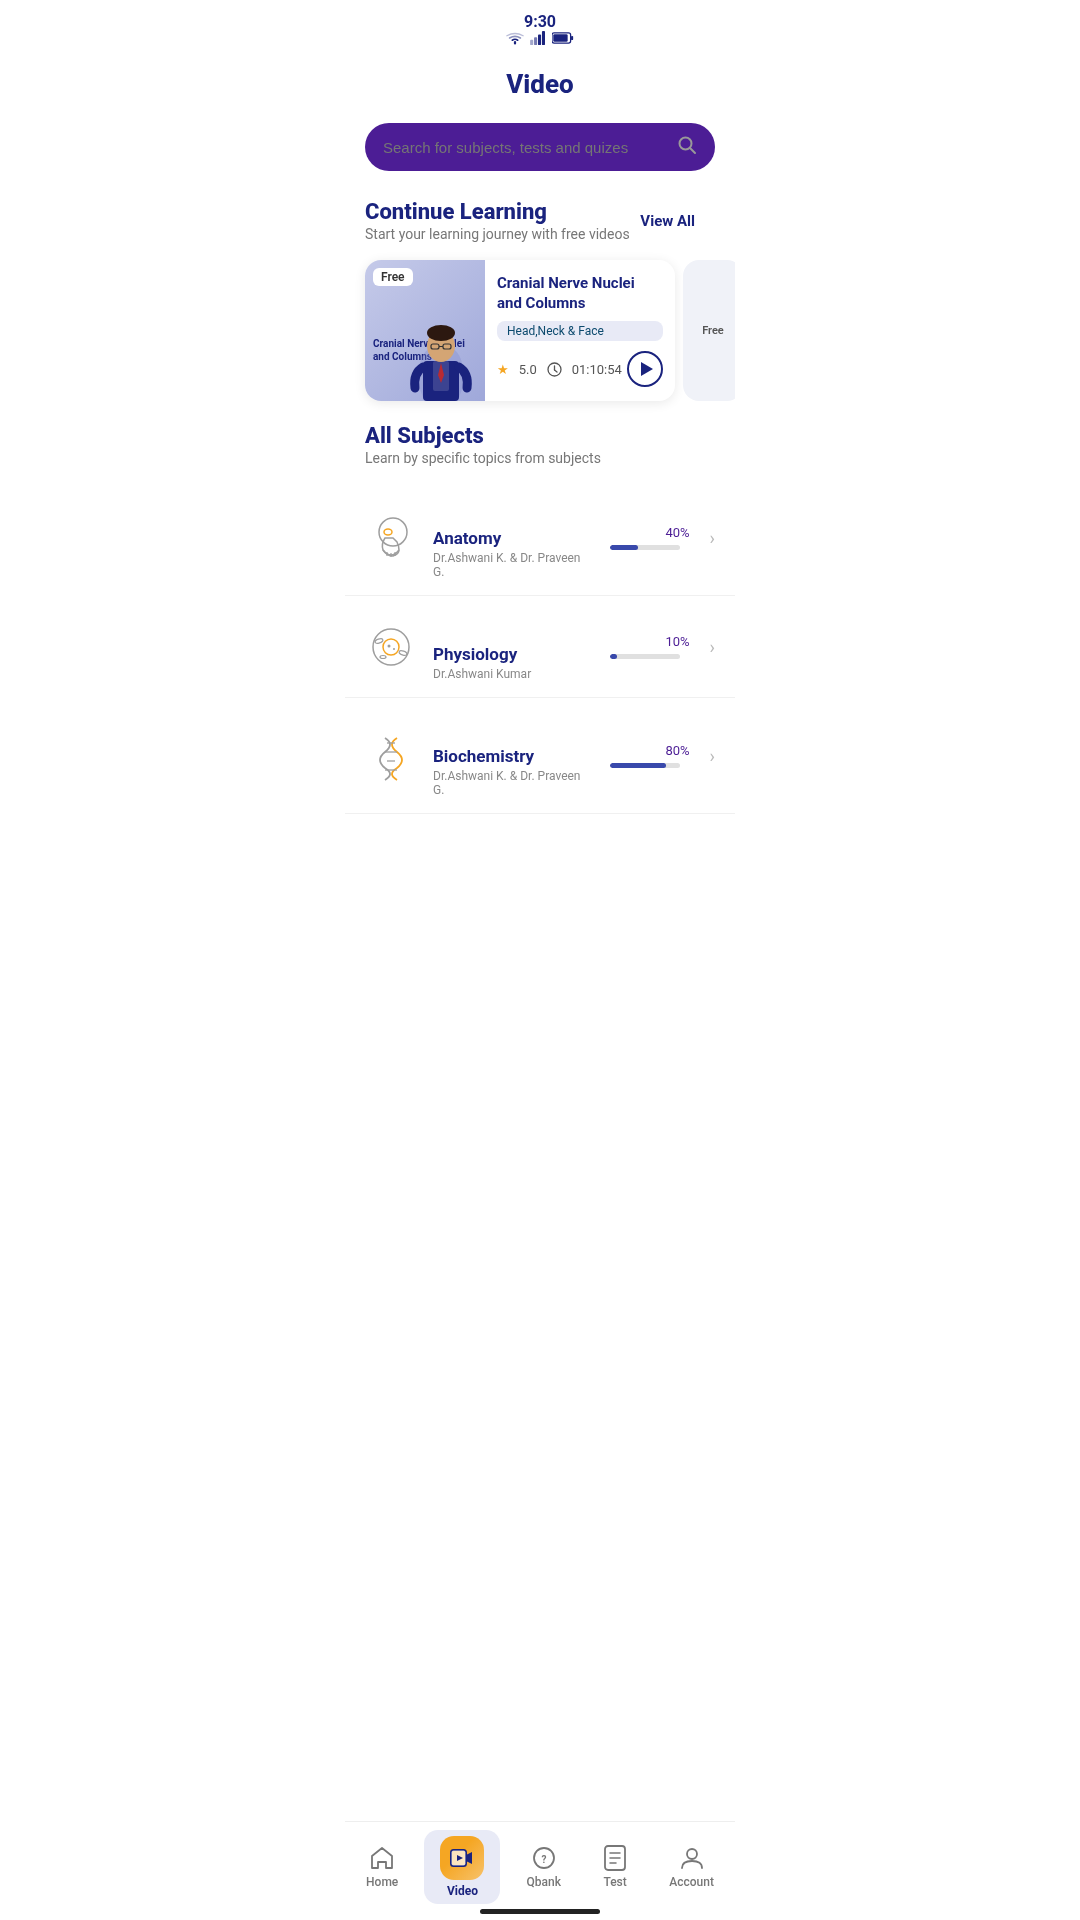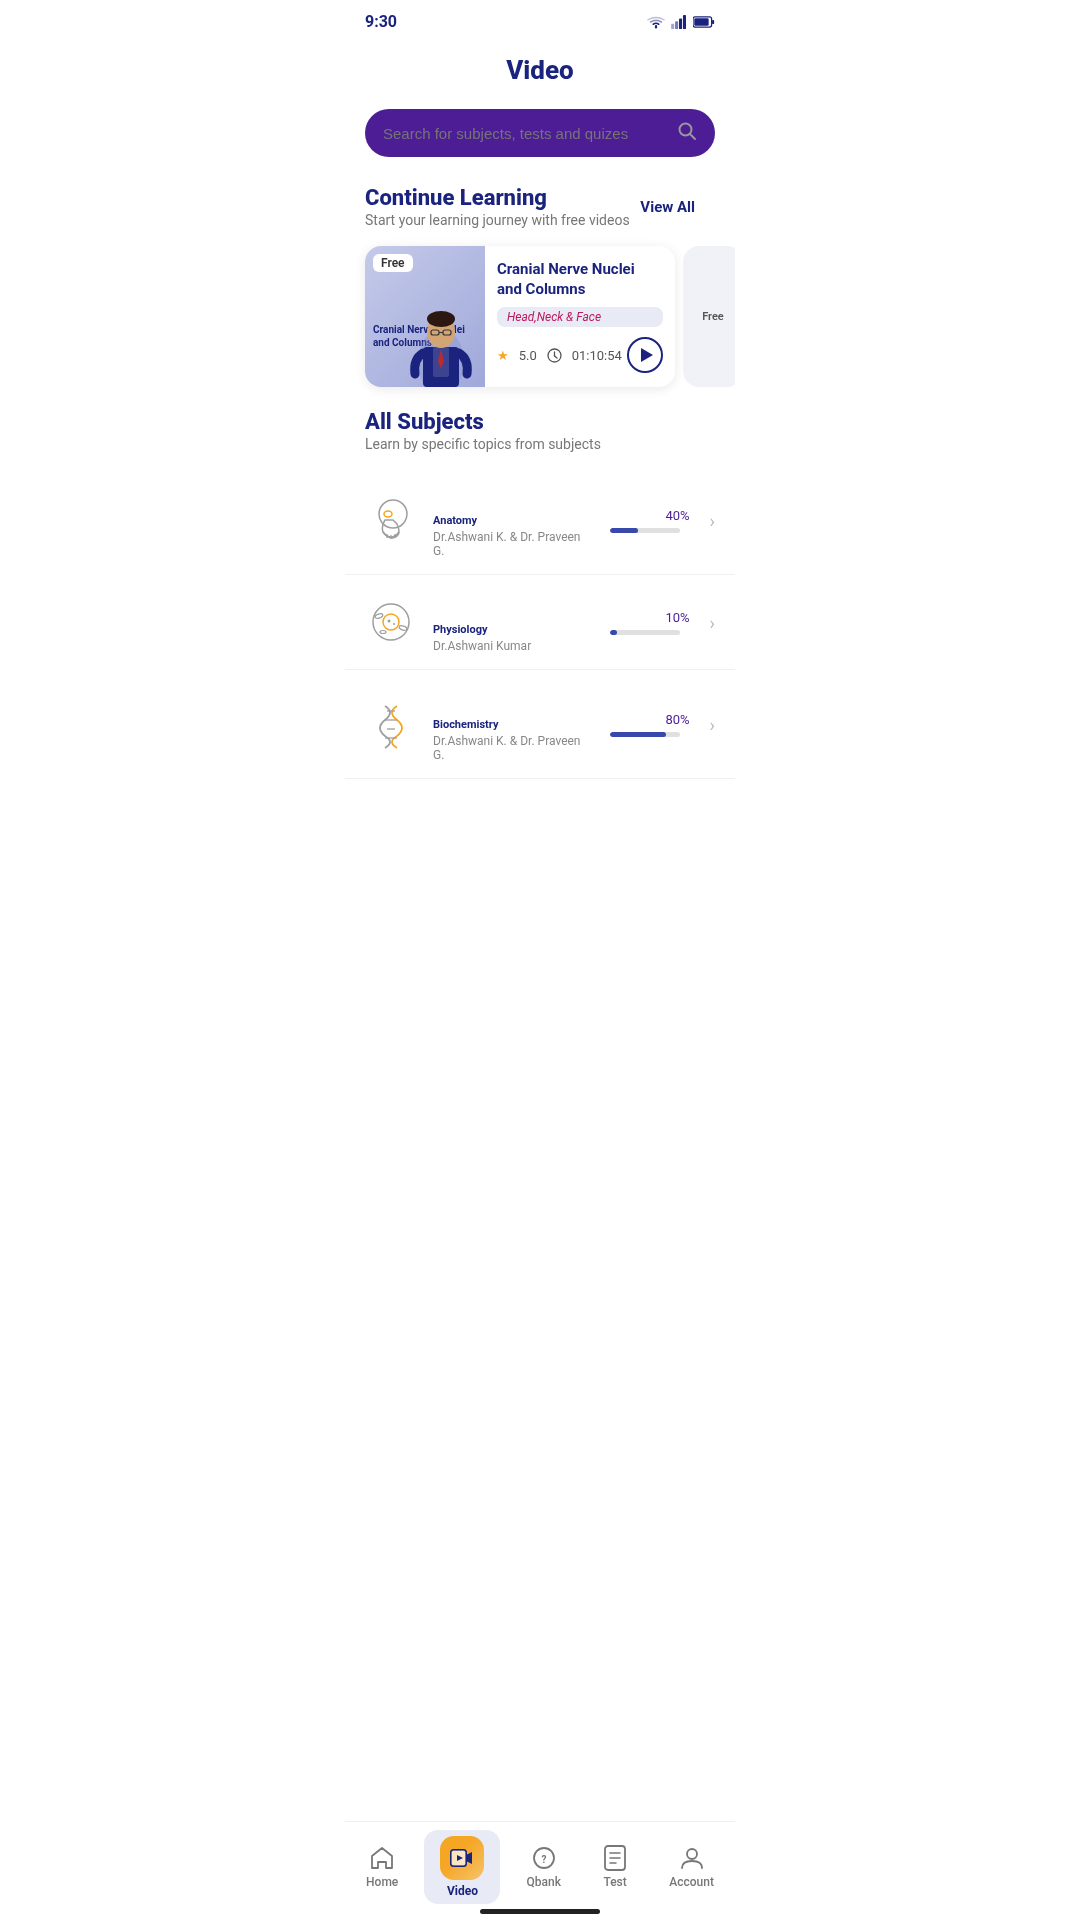--- a/index.html
+++ b/index.html
@@ -10,23 +10,24 @@
       width: 390px;
       min-height: 690px;
       margin: 0 auto;
       overflow-x: hidden;
       position: relative;
     }
 
     
     .status-bar {
       display: flex;
-      justify-content: space-between;
+      justify-content: center;
       align-items: center;
       padding: 12px 20px 8px;
+      flex-direction: column;
     }
     .status-time {
       font-size: 16px;
       font-weight: 700;
       color: #1a237e;
     }
     .status-icons {
       display: flex;
       align-items: center;
       gap: 6px;
@@ -182,23 +183,22 @@
       color: #1a237e;
       line-height: 1.3;
       margin-bottom: 8px;
     }
     .card-tag {
       display: inline-block;
       background: #e8eaf6;
       border-radius: 8px;
       padding: 3px 10px;
       font-size: 12px;
-      color: #be185d;
+      color: #0c4a6e;
       margin-bottom: 10px;
-      font-style: italic;
     }
     .card-meta {
       display: flex;
       align-items: center;
       justify-content: space-between;
     }
     .card-meta-left {
       display: flex;
       align-items: center;
       gap: 10px;
@@ -263,21 +263,21 @@
       height: 52px;
       flex-shrink: 0;
       display: flex;
       align-items: center;
       justify-content: center;
     }
     .subject-info {
       flex: 1;
     }
     .subject-name {
-      font-size: 11px;
+      font-size: 17px;
       font-weight: 700;
       color: #1a237e;
       margin-bottom: 3px;
       margin-top: 32px;
     }
     .subject-instructor {
       font-size: 12px;
       color: #888;
     }
     .subject-progress-wrap {

